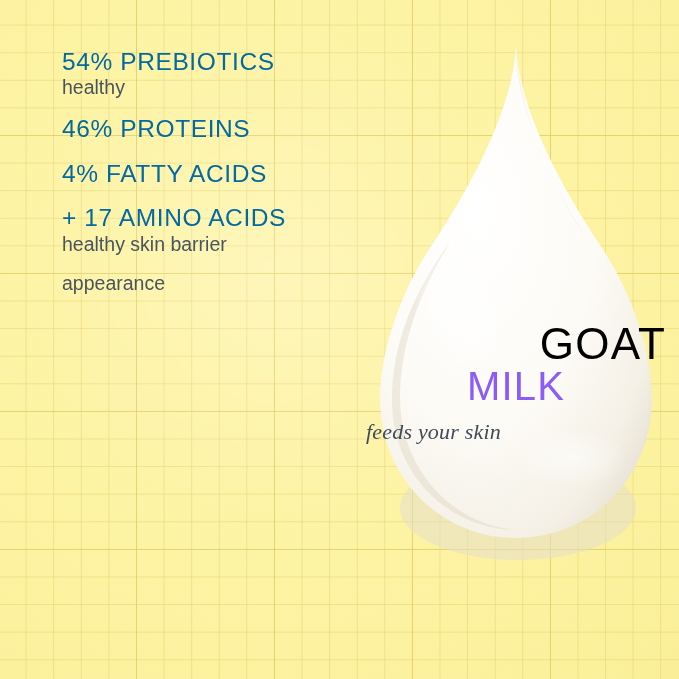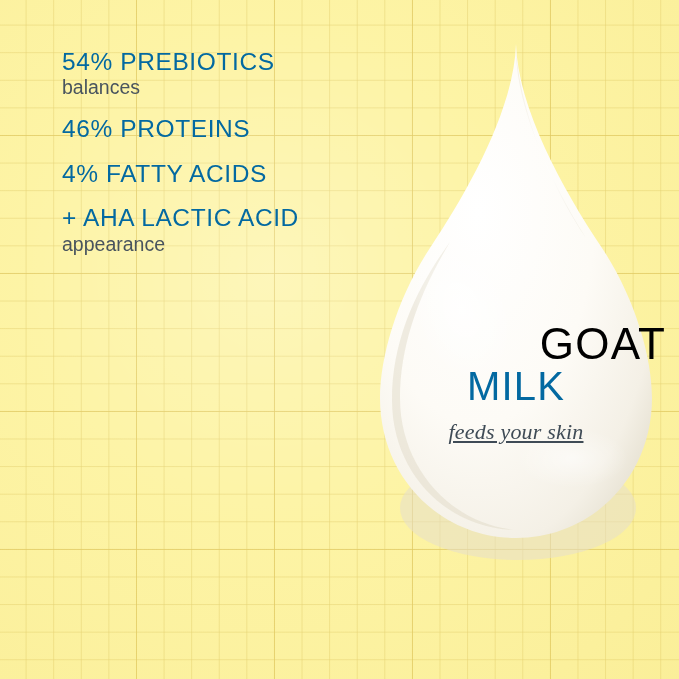--- a/index.html
+++ b/index.html
@@ -107,65 +107,67 @@
     line-height: 1.07;
   }
   .milk {
     position: absolute;
     left: 0;
     top: 327px;
     width: 300px;
     text-align: center;
     font-size: 40px;
     letter-spacing: 1.2px;
-    color: #0369a1;
+    color: #8b5cf6;
     line-height: 1.07;
   }
   .tagline {
     position: absolute;
     left: 0;
     top: 381px;
     width: 300px;
-    text-align: center;
+    text-align: left;
     font-family: "Liberation Serif", serif;
     font-style: italic;
     font-size: 22px;
     color: #3f4b56;
     letter-spacing: 0.2px;
-    text-decoration: underline;
   }
 </style>
 </head>
 <body>
 
 <div id="stage">
 
   <div id="grid"></div>
   <div id="grid-bold"></div>
   <div id="vignette"></div>
 
   <div id="facts">
 
     <div class="fact">
       <div class="fact-title">54% PREBIOTICS</div>
-      <div class="fact-sub">balances</div>
+      <div class="fact-sub">healthy</div>
     </div>
 
     <div class="fact">
       <div class="fact-title">46% PROTEINS</div>
     </div>
 
     <div class="fact">
       <div class="fact-title">4% FATTY ACIDS</div>
     </div>
 
-
-
-    <div class="fact">
-      <div class="fact-title">+ AHA LACTIC ACID</div>
+    <div class="fact">
+      <div class="fact-title">+ 17 AMINO ACIDS</div>
+      <div class="fact-sub">healthy skin barrier</div>
+    </div>
+
+
+    <div class="fact">
       <div class="fact-sub">appearance</div>
     </div>
 
   </div>
 
   <div id="droplet">
     <svg width="300" height="530" viewBox="0 0 300 530" xmlns="http://www.w3.org/2000/svg">
       <defs>
         <radialGradient id="dropFill" cx="36%" cy="34%" r="78%">
           <stop offset="0%" stop-color="#ffffff"></stop>

